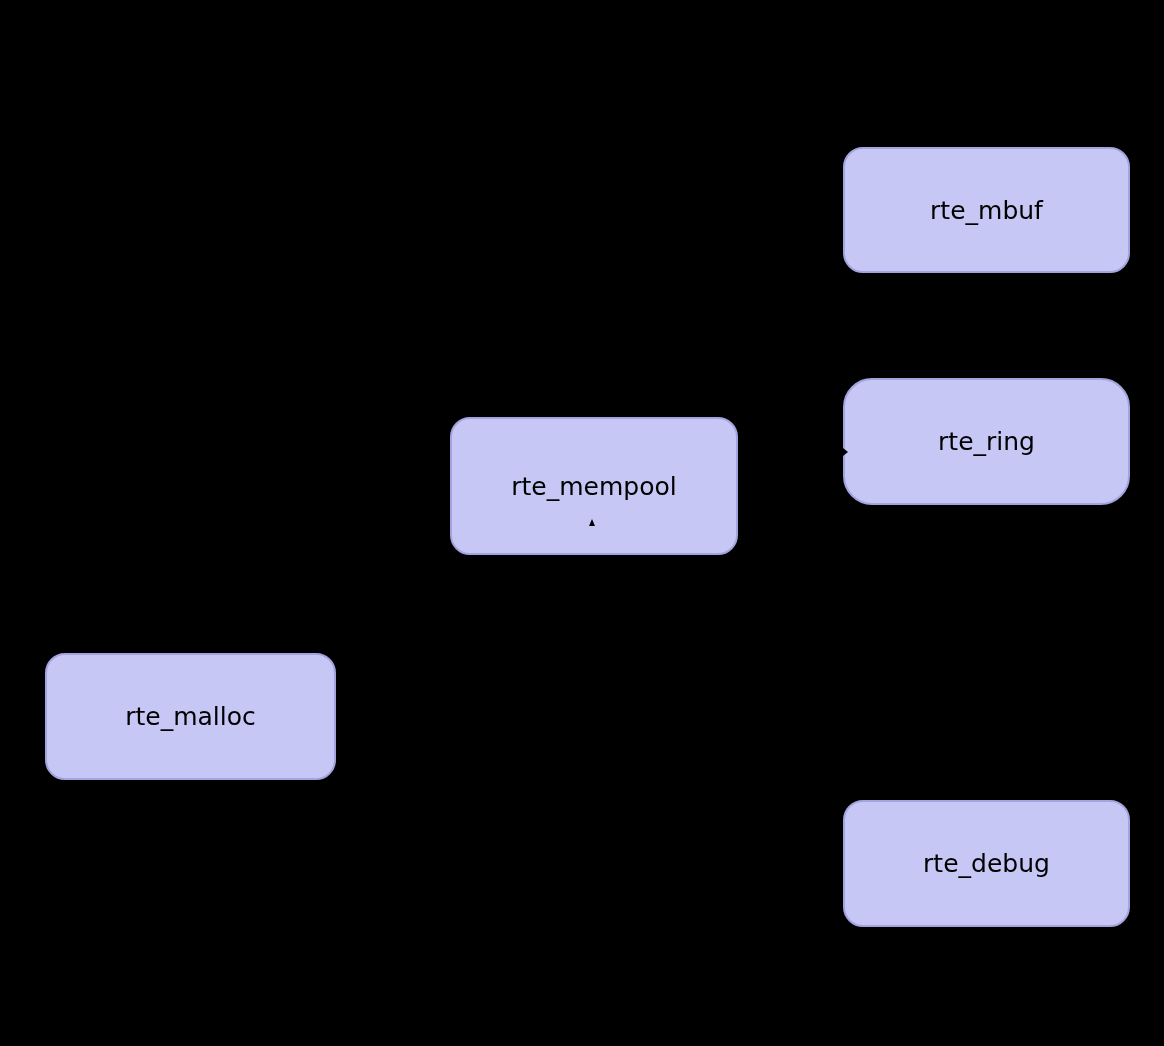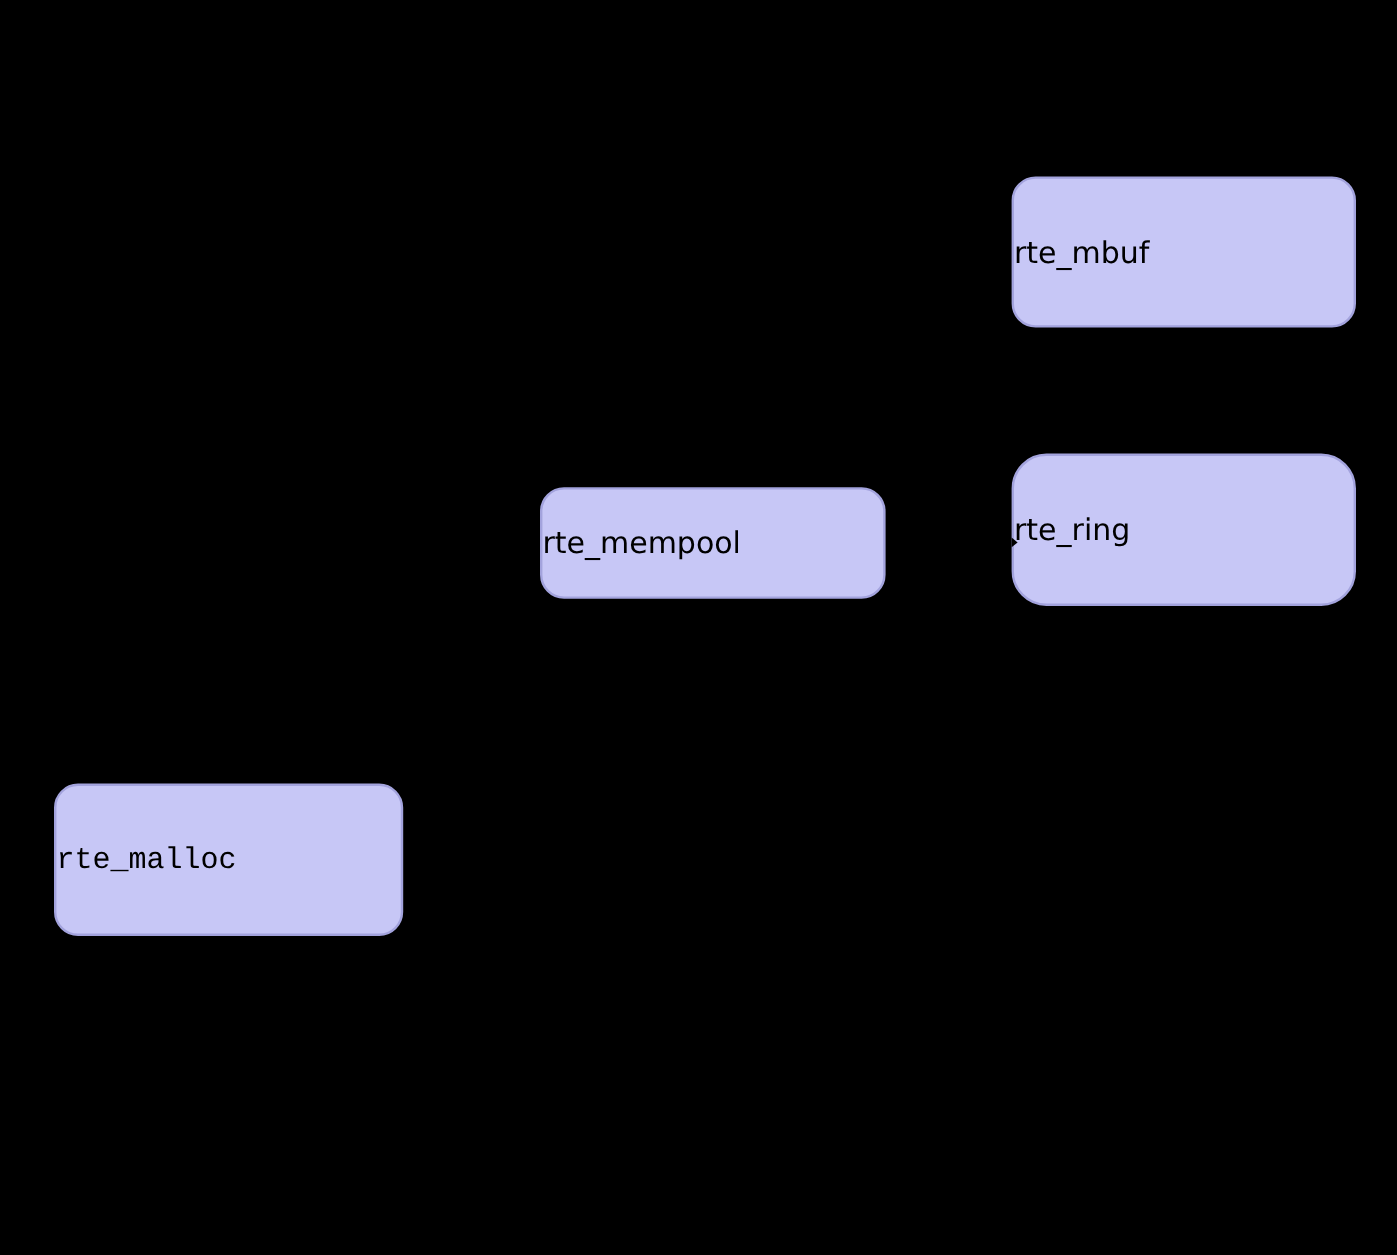--- a/index.html
+++ b/index.html
@@ -22,35 +22,36 @@
     font-family: "DejaVu Sans", "Liberation Sans", sans-serif;
   }
   .node {
     position: absolute;
     box-sizing: border-box;
     background: var(--node-fill);
     border: 2px solid var(--node-edge);
     border-radius: 20px;
     display: flex;
     align-items: center;
+    justify-content: center;
   }
   .node .label {
     color: var(--node-text);
     font-size: 25px;
     letter-spacing: 0px;
     white-space: nowrap;
   }
   
   #node-rte-mbuf    { left: 843px; top: 147px; width: 287px; height: 126px; }
   #node-rte-ring    { left: 843px; top: 378px; width: 287px; height: 127px; border-radius: 29px; }
   #node-rte-debug   { left: 843px; top: 800px; width: 287px; height: 127px; }
-  #node-rte-mempool { left: 450px; top: 406px; width: 288px; height: 93px; }
+  #node-rte-mempool { left: 450px; top: 417px; width: 288px; height: 138px; }
   #node-rte-eal     { left: 450px; top: 652px; width: 287px; height: 126px; }
   #node-rte-timer   { left: 45px;  top: 414px; width: 291px; height: 127px; }
-  #node-rte-malloc  { left: 45px;  top: 653px; width: 291px; height: 127px; font-family: Liberation Mono, monospace; }
+  #node-rte-malloc  { left: 45px;  top: 653px; width: 291px; height: 127px; }
 
   
   .notch {
     position: absolute;
     width: 0;
     height: 0;
   }
   .notch.down  { border-left: 6px solid transparent; border-right: 6px solid transparent; border-top: 5px solid #000; }
   .notch.up    { border-left: 5px solid transparent; border-right: 5px solid transparent; border-bottom: 7px solid #000; }
   .notch.right { border-top: 5px solid transparent; border-bottom: 5px solid transparent; border-left: 7px solid #000; }
@@ -70,20 +71,23 @@
 <div id="canvas">
 
   <div class="node" id="node-rte-mbuf">
     <span class="label">rte_mbuf</span>
   </div>
 
   <div class="node" id="node-rte-ring">
     <span class="label">rte_ring</span>
   </div>
 
+  <div class="node" id="node-rte-debug">
+    <span class="label">rte_debug</span>
+  </div>
 
   <div class="node" id="node-rte-mempool">
     <span class="label">rte_mempool</span>
   </div>
 
 
 
   <div class="node" id="node-rte-malloc">
     <span class="label">rte_malloc</span>
   </div>

